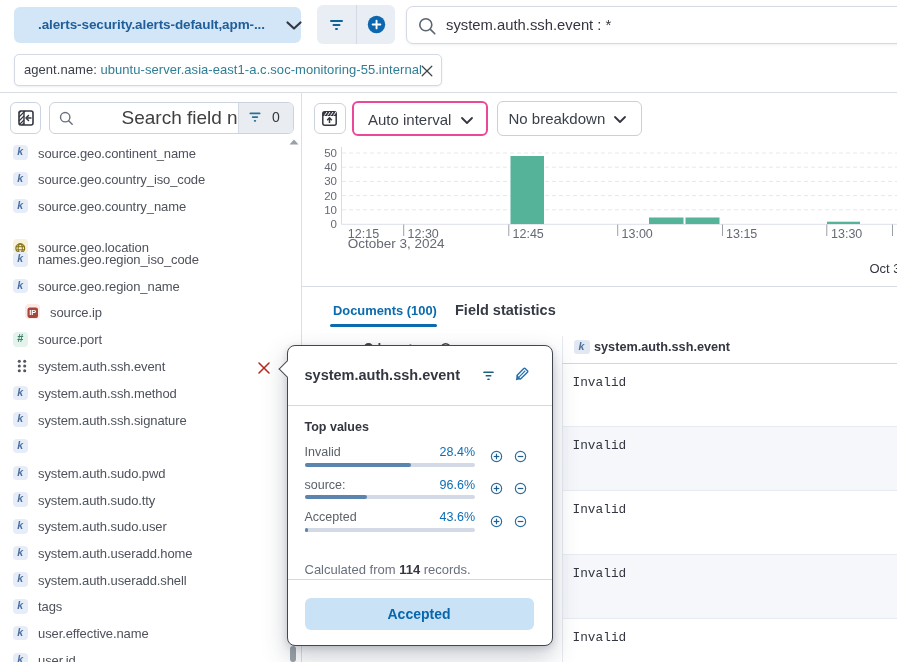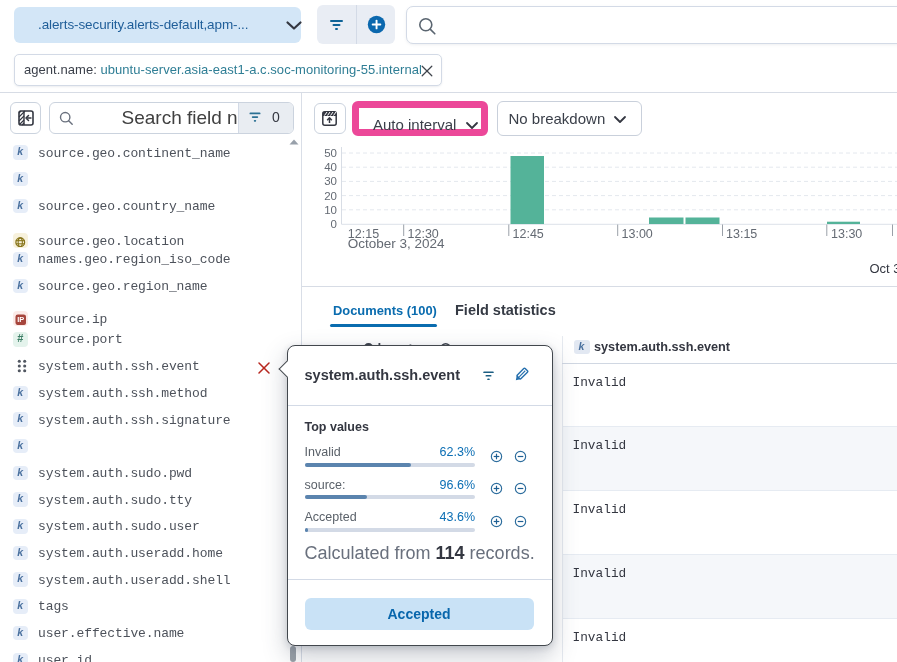--- a/index.html
+++ b/index.html
@@ -2,29 +2,29 @@
 <html><head>
 <meta charset="utf-8">
 <style>
 * { margin:0; padding:0; box-sizing:border-box; }
 html,body { width:897px; height:662px; background:#fff; font-family:"Liberation Sans",sans-serif; overflow:hidden; }
 body { position:relative; }
 .abs { position:absolute; }
 .fieldrow { position:absolute; left:0; width:287px; height:27px; }
 .badge { position:absolute; left:12.5px; top:50%; margin-top:-7.3px; width:15.5px; height:14.6px; border-radius:4px; text-align:center; }
 .badge span { display:block; line-height:14.6px; }
-.fname { position:absolute; left:38px; top:50%; transform:translateY(-50%); font-size:13px; color:#4d525b; letter-spacing:-0.1px; white-space:nowrap;font-family:Liberation Mono, monospace; }
+.fname { position:absolute; left:38px; top:50%; transform:translateY(-50%); font-size:13px; color:#4d525b; letter-spacing:-0.1px; white-space:nowrap; }
 .kb { background:#e6edf8; }
 .kb span { font:italic bold 10.5px "Liberation Sans"; color:#49709e; }
 </style>
 </head>
 <body>
 
 <div class="abs" style="left:14px; top:7px; width:287px; height:36px; background:#d3e6f7; border-radius:6px;">
-  <div class="abs" style="left:24px; top:0; height:48px; line-height:36px; font-size:13.5px; font-weight:400; color:#1f5e99; letter-spacing:-0.1px;">.alerts-security.alerts-default,apm-...</div>
+  <div class="abs" style="left:24px; top:0; height:48px; line-height:36px; font-size:13.5px; font-weight:700; color:#1f5e99; letter-spacing:-0.1px;">.alerts-security.alerts-default,apm-...</div>
   <svg class="abs" style="left:271px; top:13px;" width="18" height="11" viewBox="0 0 18 11">
       <polyline points="2.5,2.5 9,8.5 15.5,2.5" fill="none" stroke="#343741" stroke-width="2.2" stroke-linecap="round" stroke-linejoin="round"></polyline>
     </svg>
 </div>
 
 <div class="abs" style="left:317px; top:5px; width:78px; height:39px; background:#e9edf4; border-radius:6px;">
   <div class="abs" style="left:39px; top:0; width:1px; height:39px; background:#d3dae6;"></div>
 
   <svg class="abs" style="left:12px; top:14px;" width="15" height="12" viewBox="0 0 15 12">
     <rect x="1" y="1" width="13" height="2" rx="1" fill="#0e6398"></rect>
@@ -37,20 +37,21 @@
     <rect x="12.7" y="16.6" width="9.6" height="1.9" rx="0.9" fill="#fff"></rect>
     <rect x="16.6" y="12.7" width="1.9" height="9.6" rx="0.9" fill="#fff"></rect>
   </svg>
 </div>
 
 <div class="abs" style="left:406px; top:6px; width:498px; height:38px; background:#fff; border:1px solid #d3dae6; border-radius:7px; box-shadow:0 1px 3px rgba(120,130,150,0.12);">
   <svg class="abs" style="left:11px; top:10px;" width="19" height="19" viewBox="0 0 19 19">
     <circle cx="7.8" cy="7.8" r="6" fill="none" stroke="#5a6570" stroke-width="1.6"></circle>
     <line x1="12.4" y1="12.4" x2="16.8" y2="16.8" stroke="#5a6570" stroke-width="1.6" stroke-linecap="round"></line>
   </svg>
+  <div class="abs" style="left:39px; top:0; height:36px; line-height:36px; font-size:14.8px; color:#343741;">system.auth.ssh.event : *</div>
 </div>
 
 <div class="abs" style="left:14px; top:54px; width:428px; height:31.5px; background:#fff; border:1px solid #d3dae6; border-radius:5px; box-shadow:0 1px 2px rgba(130,140,160,0.15);">
   <div class="abs" style="left:9px; top:0; height:29.5px; line-height:29.5px; font-size:13px; letter-spacing:0.05px; color:#3a3f49; white-space:nowrap;">agent.name: <span style="color:#2f7e95;">ubuntu-server.asia-east1-a.c.soc-monitoring-55.internal</span></div>
   <svg class="abs" style="left:406px; top:9.5px;" width="12" height="12" viewBox="0 0 12 12">
     <line x1="1.2" y1="1.2" x2="10.8" y2="10.8" stroke="#3f444c" stroke-width="1.25" stroke-linecap="round"></line>
     <line x1="10.8" y1="1.2" x2="1.2" y2="10.8" stroke="#3f444c" stroke-width="1.25" stroke-linecap="round"></line>
   </svg>
 </div>
 
@@ -91,28 +92,29 @@
 <div class="fieldrow" style="top:139px;">
     <div class="badge kb">
       <span>k</span>
     </div>
     <div class="fname">source.geo.continent_name</div>
   </div>
 <div class="fieldrow" style="top:165.7px;">
     <div class="badge kb">
       <span>k</span>
     </div>
+    <div class="fname">source.geo.country_iso_code</div>
   </div>
 <div class="fieldrow" style="top:192.4px;">
     <div class="badge kb">
       <span>k</span>
     </div>
     <div class="fname">source.geo.country_name</div>
   </div>
-<div class="fieldrow" style="top:227px;">
+<div class="fieldrow" style="top:233px;">
   <div class="badge" style="background:#f7f1dc;">
     <svg style="margin-top:2.2px;" width="10.5" height="10.5" viewBox="0 0 12 12">
       <circle cx="6" cy="6" r="5" fill="none" stroke="#867318" stroke-width="1.4"></circle>
       <ellipse cx="6" cy="6" rx="2.4" ry="5" fill="none" stroke="#867318" stroke-width="1.2"></ellipse>
       <line x1="1" y1="4.2" x2="11" y2="4.2" stroke="#867318" stroke-width="1.2"></line>
       <line x1="1" y1="7.8" x2="11" y2="7.8" stroke="#867318" stroke-width="1.2"></line>
     </svg>
   </div>
   <div class="fname">source.geo.location</div>
 </div>
@@ -121,21 +123,21 @@
       <span>k</span>
     </div>
     <div class="fname">names.geo.region_iso_code</div>
   </div>
 <div class="fieldrow" style="top:272.5px;">
     <div class="badge kb">
       <span>k</span>
     </div>
     <div class="fname">source.geo.region_name</div>
   </div>
-<div class="fieldrow" style="top:305px;">
+<div class="fieldrow" style="top:298px;margin-left:12px;">
   <div class="badge" style="background:#fbeae7;">
     <svg style="margin-top:1.5px;" width="11.5" height="11.5" viewBox="0 0 12 12">
       <rect x="0.5" y="0.5" width="11" height="11" rx="2.4" fill="#a6453c"></rect>
       <text x="6" y="8.8" text-anchor="middle" font-family="Liberation Sans" font-size="7.8" font-weight="bold" fill="#fff">IP</text>
     </svg>
   </div>
   <div class="fname">source.ip</div>
 </div>
 <div class="fieldrow" style="top:325.9px;">
   <div class="badge" style="background:#e4f3ec;">
@@ -229,21 +231,21 @@
 <div class="abs" style="left:313.5px; top:103.4px; width:32px; height:30.5px; background:#fff; border:1px solid #cbd3de; border-radius:6px;">
   <svg class="abs" style="left:7.5px; top:6.5px;" width="15" height="15" viewBox="0 0 15 15">
     <rect x="0.8" y="0.8" width="13.4" height="13.4" rx="2" fill="none" stroke="#343741" stroke-width="1.5"></rect>
     <rect x="0.8" y="0.8" width="13.4" height="4.2" fill="#343741"></rect>
     <path d="M2.5 4.5 L5 1 M5.5 4.5 L8 1 M8.5 4.5 L11 1 M11.5 4.5 L14 1" stroke="#fff" stroke-width="1" fill="none"></path>
     <line x1="7.5" y1="12" x2="7.5" y2="7" stroke="#343741" stroke-width="1.5"></line>
     <path d="M5.2 9.2 L7.5 6.9 L9.8 9.2" fill="none" stroke="#343741" stroke-width="1.5" stroke-linejoin="round"></path>
   </svg>
 </div>
 
-<div class="abs" style="left:352px; top:101px; width:136px; height:35px; background:#fff; border:7px solid #ec4899; border-radius:6px;text-align:right;">
+<div class="abs" style="left:352px; top:101px; width:136px; height:35px; background:#fff; border:2px solid #ec4899; border-radius:6px;text-align:right;">
   <div class="abs" style="left:14px; top:0; height:33px; line-height:33px; font-size:15px; color:#3a3f49;">Auto interval</div>
   <svg class="abs" style="left:106px; top:13px;" width="14" height="9" viewBox="0 0 14 9">
       <polyline points="2,2 7,7 12,2" fill="none" stroke="#343741" stroke-width="1.8" stroke-linecap="round" stroke-linejoin="round"></polyline>
     </svg>
 </div>
 
 <div class="abs" style="left:496.5px; top:101px; width:145px; height:35px; background:#fff; border:1px solid #c9d0db; border-radius:6px;">
   <div class="abs" style="left:11px; top:0; height:33px; line-height:33px; font-size:15px; color:#3a3f49;">No breakdown</div>
   <svg class="abs" style="left:115px; top:13px;" width="14" height="9" viewBox="0 0 14 9">
       <polyline points="2,2 7,7 12,2" fill="none" stroke="#343741" stroke-width="1.8" stroke-linecap="round" stroke-linejoin="round"></polyline>
@@ -362,21 +364,21 @@
       <line x1="8" y1="2" x2="8" y2="10.5" stroke="#2670ae" stroke-width="1.1"></line>
       <path d="M5.4 11.5 L8 15.3 L10.6 11.5 Z" fill="#2670ae"></path>
     </g>
   </svg>
 
   <div class="abs" style="left:0; top:58.5px; width:100%; height:1px; background:#d3dae6;"></div>
 
   <div class="abs" style="left:17px; top:74px; font-size:12.5px; font-weight:bold; color:#343741;">Top values</div>
 
   <div class="abs" style="left:17px; top:99px; font-size:12.5px; color:#5a6169;">Invalid</div>
-  <div class="abs" style="left:100px; top:99px; width:87.5px; text-align:right; font-size:12.5px; color:#0b6eb4;">62.3%</div>
+  <div class="abs" style="left:100px; top:99px; width:87.5px; text-align:right; font-size:12.5px; color:#0b6eb4;">28.4%</div>
   <div class="abs" style="left:17px; top:116.5px; width:170.5px; height:4px; background:#d3dae6; border-radius:2px;">
       <div style="width:62.3%; height:4px; background:#5b84ae; border-radius:2px;"></div>
     </div>
   <svg class="abs" style="left:202px; top:103.5px;" width="13" height="13" viewBox="0 0 13 13">
       <circle cx="6.5" cy="6.5" r="5.15" fill="none" stroke="#2e6e9e" stroke-width="1.15"></circle>
       <line x1="3.7" y1="6.5" x2="9.3" y2="6.5" stroke="#1e5f93" stroke-width="1.2"></line>
       <line x1="6.5" y1="3.7" x2="6.5" y2="9.3" stroke="#1e5f93" stroke-width="1.2"></line>
     </svg>
   <svg class="abs" style="left:226px; top:103.5px;" width="13" height="13" viewBox="0 0 13 13">
       <circle cx="6.5" cy="6.5" r="5.15" fill="none" stroke="#2e6e9e" stroke-width="1.15"></circle>
@@ -406,20 +408,20 @@
   <svg class="abs" style="left:202px; top:168.5px;" width="13" height="13" viewBox="0 0 13 13">
       <circle cx="6.5" cy="6.5" r="5.15" fill="none" stroke="#2e6e9e" stroke-width="1.15"></circle>
       <line x1="3.7" y1="6.5" x2="9.3" y2="6.5" stroke="#1e5f93" stroke-width="1.2"></line>
       <line x1="6.5" y1="3.7" x2="6.5" y2="9.3" stroke="#1e5f93" stroke-width="1.2"></line>
     </svg>
   <svg class="abs" style="left:226px; top:168.5px;" width="13" height="13" viewBox="0 0 13 13">
       <circle cx="6.5" cy="6.5" r="5.15" fill="none" stroke="#2e6e9e" stroke-width="1.15"></circle>
       <line x1="3.7" y1="6.5" x2="9.3" y2="6.5" stroke="#1e5f93" stroke-width="1.2"></line>
     </svg>
 
-  <div class="abs" style="left:17px; top:197px; font-size:18px; color:#69707d;text-align:center;">Calculated from <b style="color:#343741;">114</b> records.</div>
+  <div class="abs" style="left:17px; top:216px; font-size:13px; color:#69707d;text-align:center;">Calculated from <b style="color:#343741;">114</b> records.</div>
 
   <div class="abs" style="left:0; top:233px; width:100%; height:1px; background:#d3dae6;"></div>
 
   <div class="abs" style="left:17px; top:251.5px; width:229px; height:32px; background:#c9e2f6; border-radius:6px; text-align:center;">
     <span style="display:block; line-height:32px; font-size:14px; font-weight:bold; color:#0866ac;">Accepted</span>
   </div>
 </div>
 
 </body></html>

